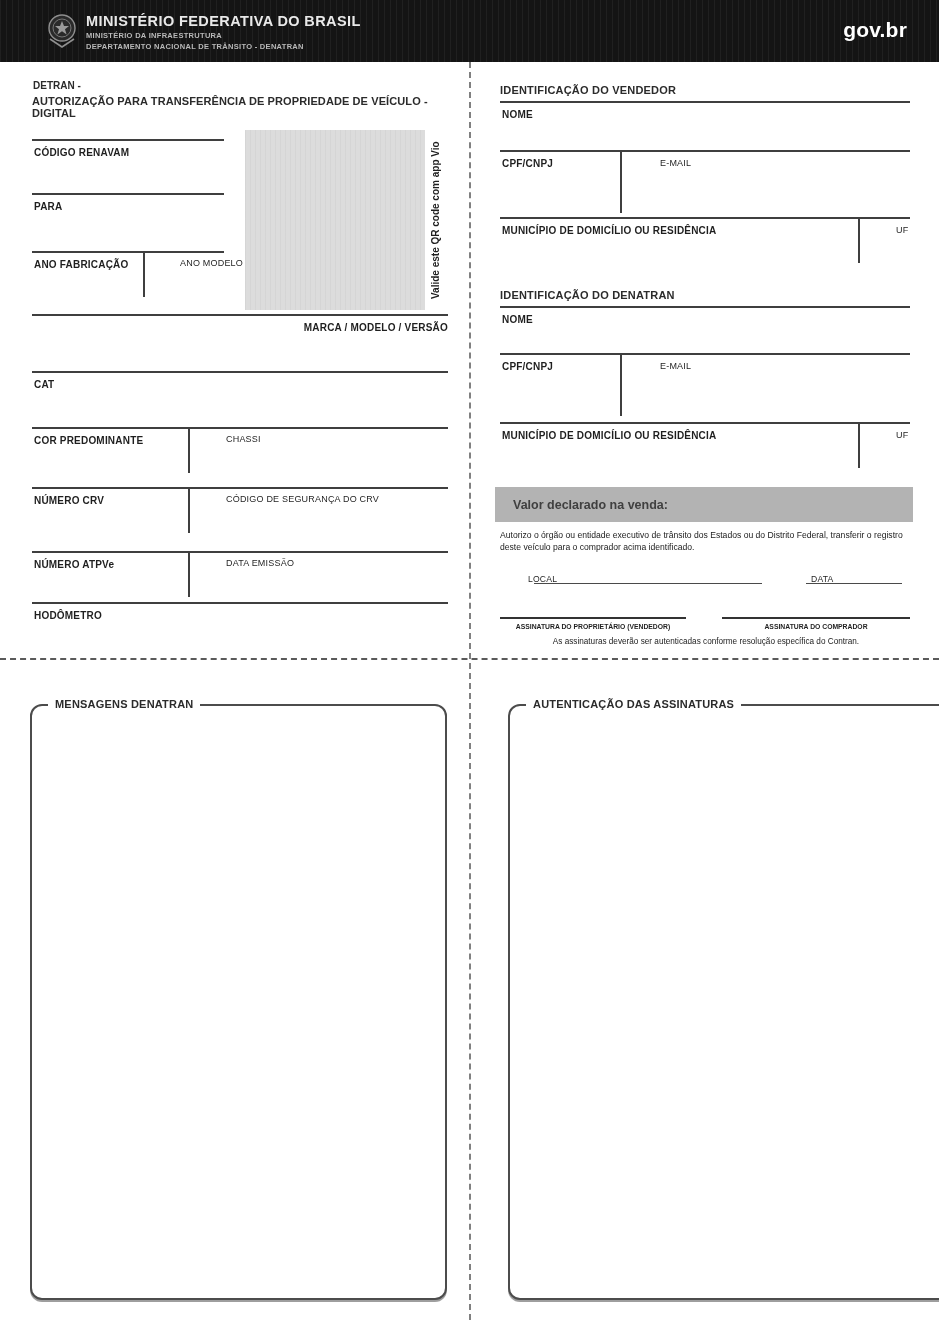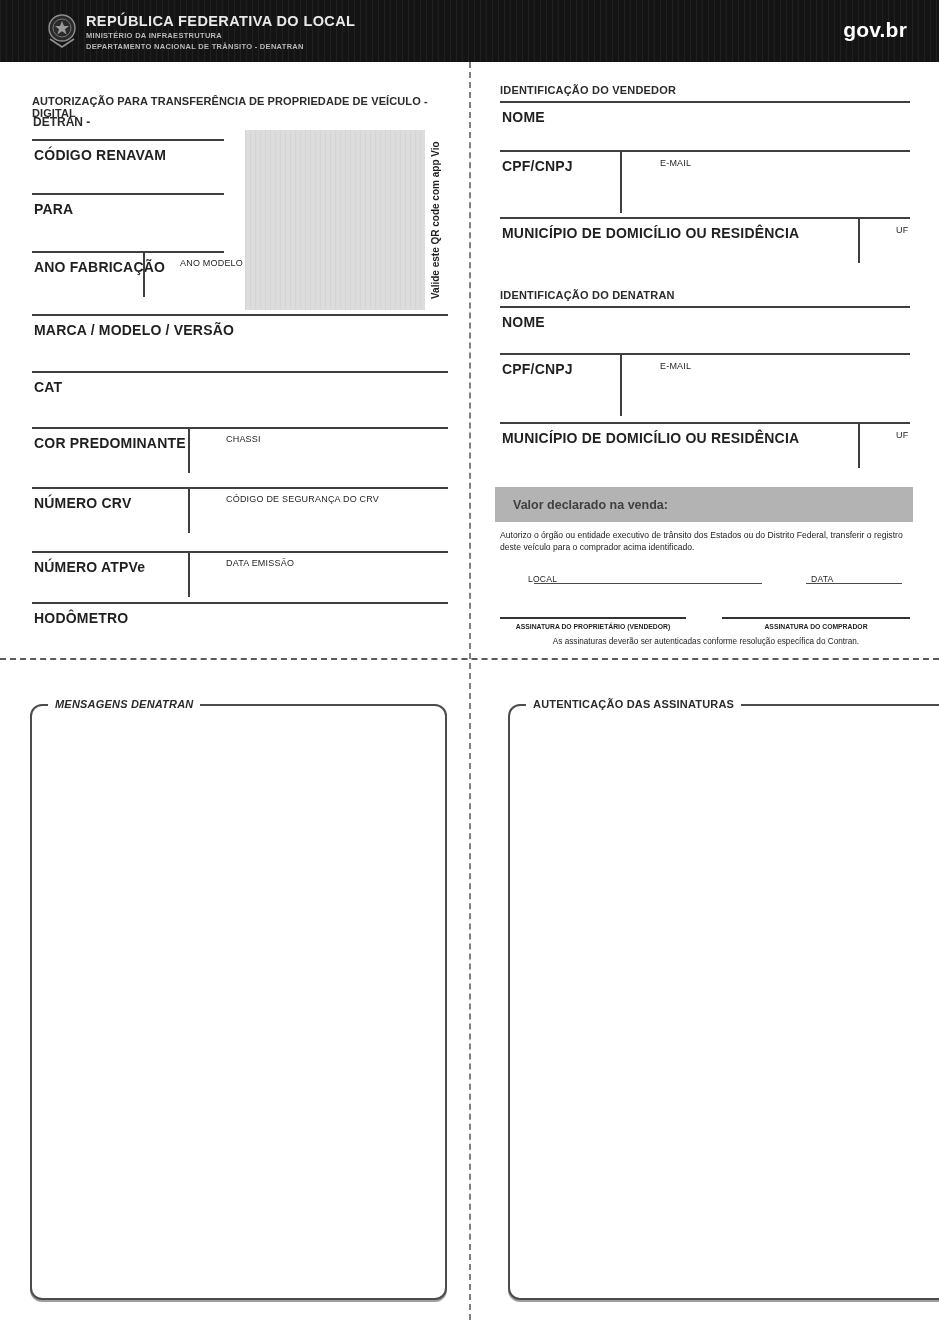--- a/index.html
+++ b/index.html
@@ -39,31 +39,31 @@
   .hcut {
     position:absolute; left:0; top:658px; width:939px; height:0;
     border-top:2px dashed #5a5a5a;
   }
   
   .frow {
     position:absolute; border-top:2px solid #3f3f3f;
   }
   .flabel {
     display:inline-block; padding-top:6px; padding-left:2px;
-    font-size:14px; font-weight:bold; color:#1f1f1f; letter-spacing:0.2px;
+    font-size:10px; font-weight:bold; color:#1f1f1f; letter-spacing:0.2px;
     white-space:nowrap;
   }
   .vdiv { position:absolute; width:2px; background:#3f3f3f; }
   .abslabel {
     position:absolute; font-size:9px; font-weight:normal; color:#1f1f1f;
     letter-spacing:0.2px; white-space:nowrap;margin-left:28px;
   }
   
   .detran-prefix {
-    position:absolute; left:33px; top:80px; font-size:12px; font-weight:bold;margin-top:35px;
+    position:absolute; left:33px; top:80px; font-size:10px; font-weight:bold;
   }
   .doc-title {
     position:absolute; left:32px; top:95px; width:420px;
     font-size:11px; font-weight:bold; letter-spacing:0.1px;
   }
   .qr-box {
     position:absolute; left:245px; top:130px; width:180px; height:180px;
     background:#dcdcdc;
     background-image:repeating-linear-gradient(90deg, rgba(0,0,0,0.03) 0 1px, transparent 1px 5px);
   }
@@ -112,21 +112,21 @@
 <body>
 
 <div class="header">
   <svg class="emblem" viewBox="0 0 36 40">
     <circle cx="18" cy="17" r="13" fill="#2a2a2a" stroke="#8f8f8f" stroke-width="1.4"></circle>
     <circle cx="18" cy="17" r="9" fill="none" stroke="#777" stroke-width="1"></circle>
     <path d="M18 10 L20 15 L25 15 L21 18.3 L22.6 23.4 L18 20.3 L13.4 23.4 L15 18.3 L11 15 L16 15 Z" fill="#9a9a9a"></path>
     <path d="M6 28 L18 36 L30 28" fill="none" stroke="#8f8f8f" stroke-width="1.6"></path>
   </svg>
   <div class="hdr-text">
-    <div class="hdr-country">REPÚBLICA FEDERATIVA DO LOCAL</div>
+    <div class="hdr-country">MINISTÉRIO FEDERATIVA DO BRASIL</div>
     <div class="hdr-sub">MINISTÉRIO DA INFRAESTRUTURA</div>
     <div class="hdr-sub">DEPARTAMENTO NACIONAL DE TRÂNSITO - DENATRAN</div>
   </div>
   <div class="govbr">gov.br</div>
 </div>
 
 <div class="vcut"></div>
 <div class="hcut"></div>
 
 <div class="detran-prefix">DETRAN -</div>
@@ -142,21 +142,21 @@
 <div class="frow" style="left:32px; top:193px; width:192px;">
   <span class="flabel">PARA</span>
 </div>
 
 <div class="frow" style="left:32px; top:251px; width:192px;">
   <span class="flabel">ANO FABRICAÇÃO</span>
 </div>
 <div class="vdiv" style="left:143px; top:253px; height:44px;"></div>
 <span class="abslabel" style="left:152px; top:258px;">ANO MODELO</span>
 
-<div class="frow" style="left:32px; top:314px; width:416px;">
+<div class="frow" style="left:32px; top:314px; width:416px;text-align:right;">
   <span class="flabel">MARCA / MODELO / VERSÃO</span>
 </div>
 
 <div class="frow" style="left:32px; top:371px; width:416px;">
   <span class="flabel">CAT</span>
 </div>
 
 <div class="frow" style="left:32px; top:427px; width:416px;">
   <span class="flabel">COR PREDOMINANTE</span>
 </div>
@@ -225,19 +225,19 @@
 <div class="inline-line" style="left:534px; top:583px; width:228px;"></div>
 <span class="abslabel" style="left:783px; top:574px; font-size:8.6px;">DATA</span>
 <div class="inline-line" style="left:806px; top:583px; width:96px;"></div>
 
 <div class="sig-line" style="left:500px; top:617px; width:186px;"></div>
 <div class="sig-line" style="left:722px; top:617px; width:188px;"></div>
 <div class="sig-label" style="left:500px; top:623px; width:186px;">ASSINATURA DO PROPRIETÁRIO (VENDEDOR)</div>
 <div class="sig-label" style="left:722px; top:623px; width:188px;">ASSINATURA DO COMPRADOR</div>
 <div class="sig-note">As assinaturas deverão ser autenticadas conforme resolução específica do Contran.</div>
 
-<div class="big-box" style="left:30px; width:417px;font-style:italic;">
+<div class="big-box" style="left:30px; width:417px;">
   <span class="legend">MENSAGENS DENATRAN</span>
 </div>
 
 <div class="big-box" style="left:508px; width:456px;">
   <span class="legend">AUTENTICAÇÃO DAS ASSINATURAS</span>
 </div>
 
 </body></html>

